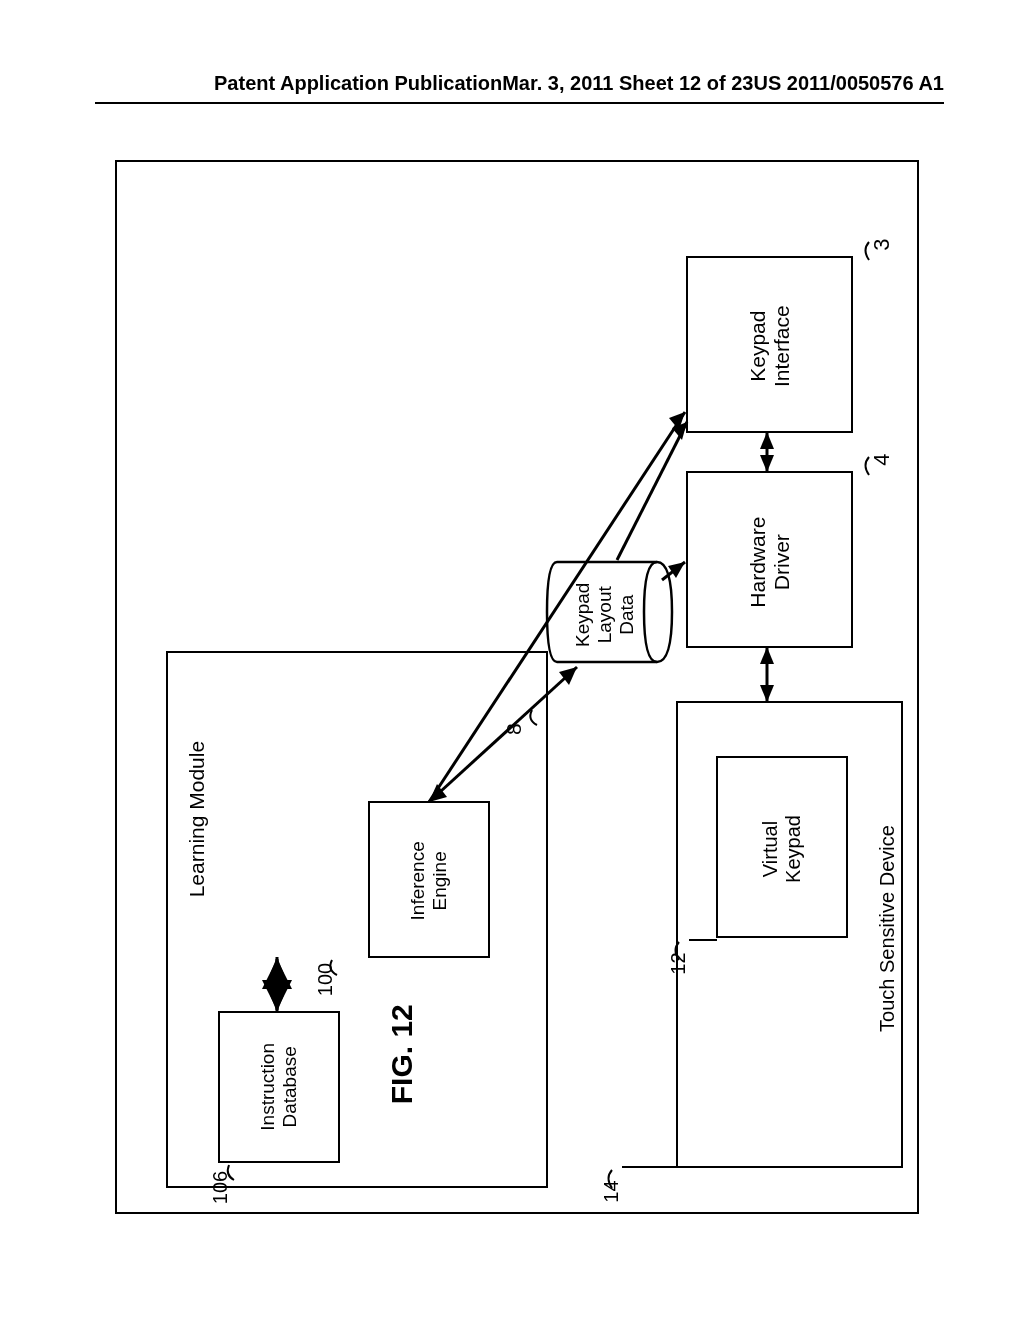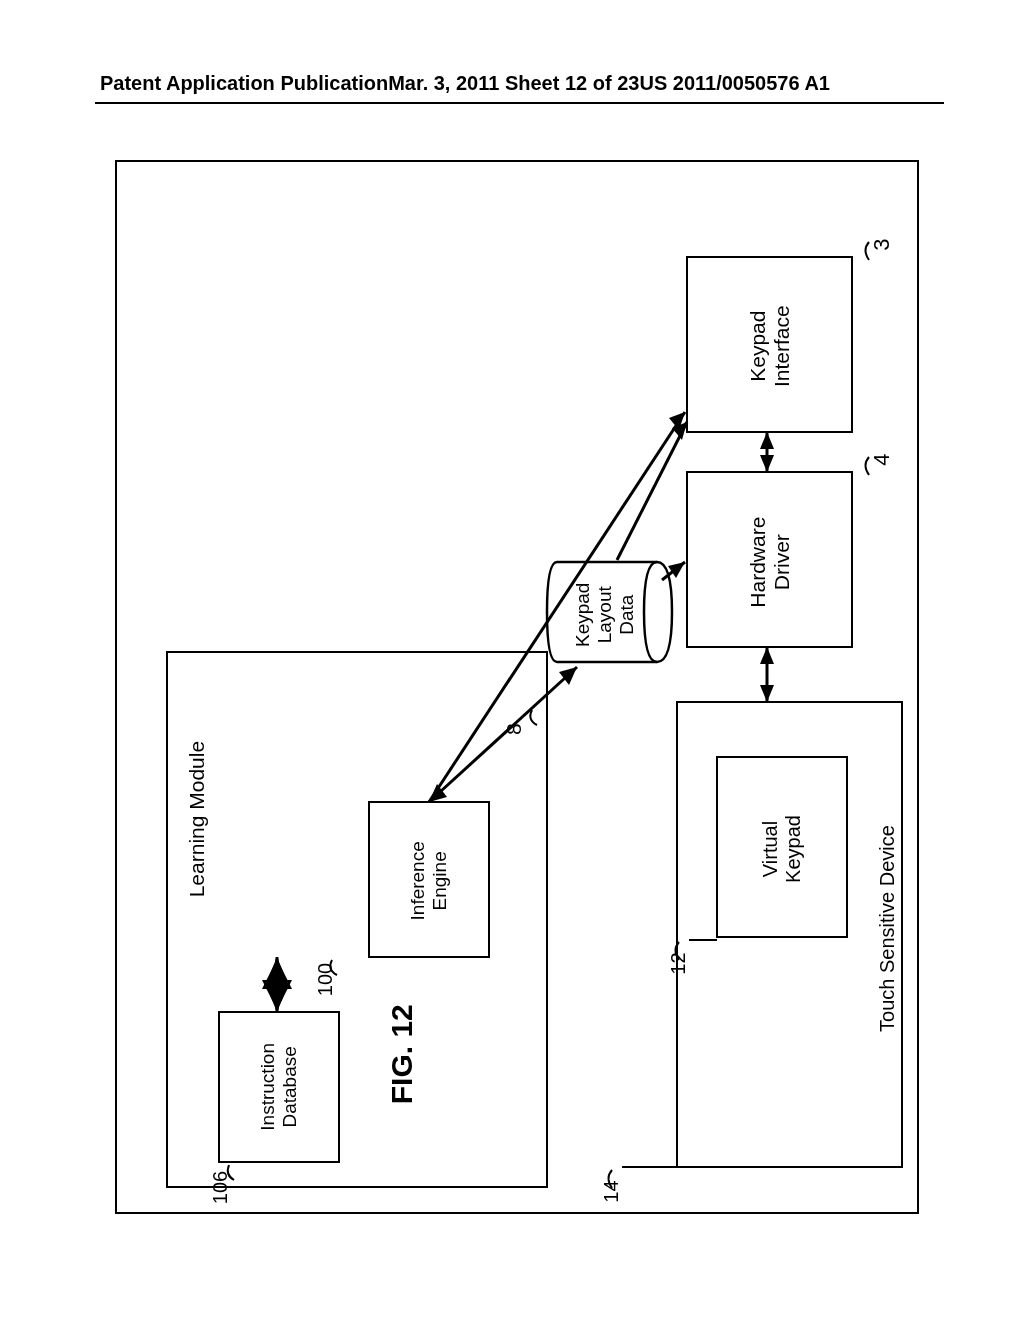--- a/index.html
+++ b/index.html
@@ -16,21 +16,21 @@
     background: #fff;
   }
   .header {
     position: absolute;
     top: 72px;
     left: 100px;
     right: 80px;
     font-size: 20px;
     font-weight: bold;
     display: flex;
-    justify-content: flex-start;
+    justify-content: flex-end;
   }
   .hr {
     position: absolute;
     top: 102px;
     left: 95px;
     right: 80px;
     height: 2px;
     background: #000;
   }
   .canvas {

